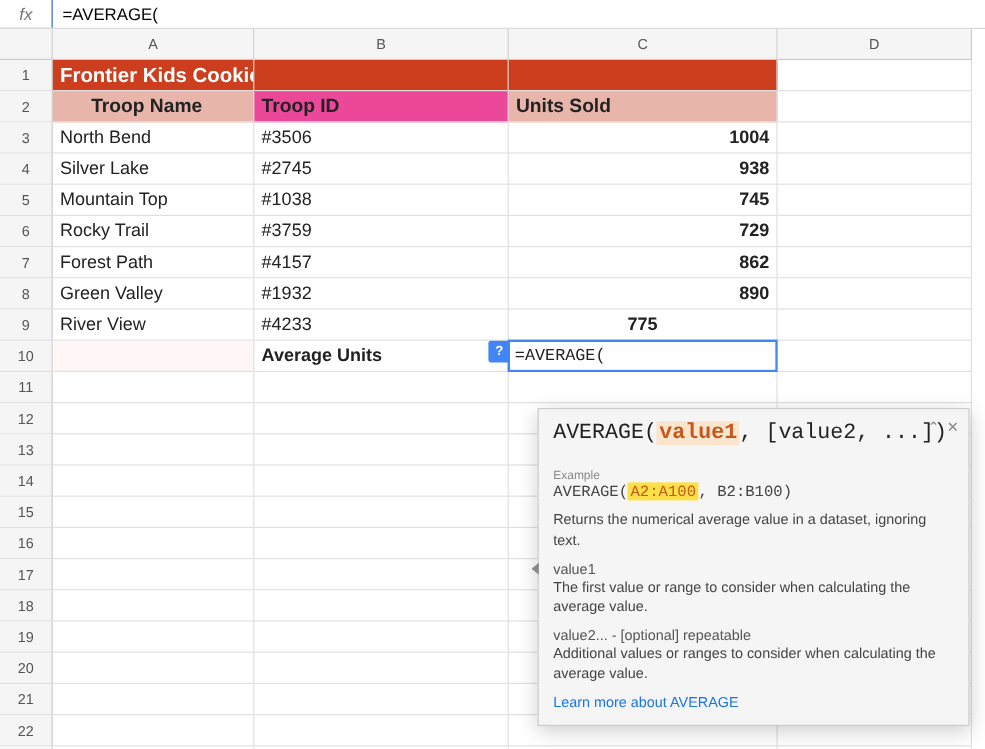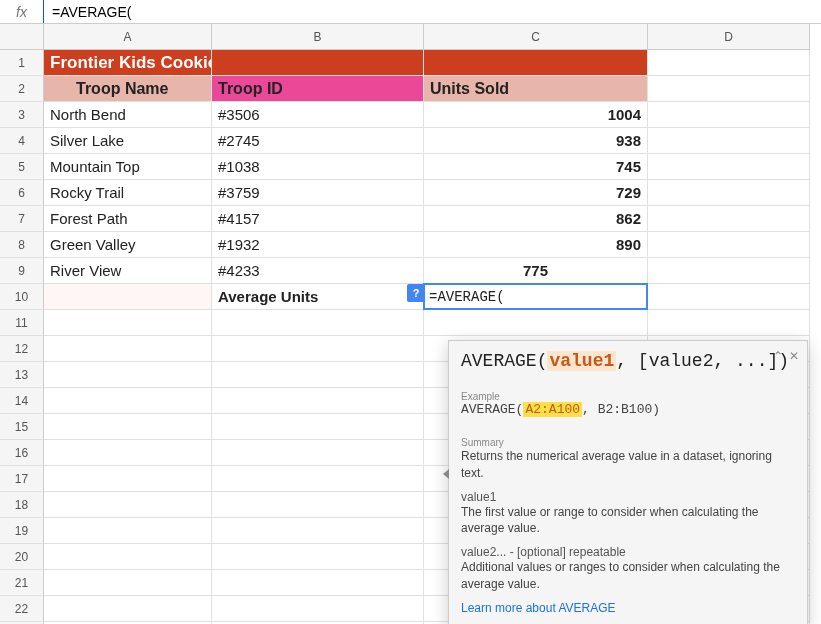--- a/index.html
+++ b/index.html
@@ -281,21 +281,20 @@
     <span>⌃</span>
     <span>✕</span>
   </div>
   <div class="sig">
     <span>AVERAGE</span><span>(</span><span class="p1">value1</span><span>, [value2, ...])</span>
   </div>
   <div class="label">Example</div>
   <div class="ex">
     <span>AVERAGE(</span><span class="hl">A2:A100</span><span>, B2:B100)</span>
   </div>
-  <div class="label">Summary</div>
   <div class="sec">Returns the numerical average value in a dataset, ignoring text.</div>
   <div class="arrow"></div>
   <div class="param-title">value1</div>
   <div class="sec">The first value or range to consider when calculating the average value.</div>
   <div class="param-title">value2... - [optional] repeatable</div>
   <div class="sec">Additional values or ranges to consider when calculating the average value.</div>
   <div class="link">Learn more about AVERAGE</div>
 </div>
 
 </body></html>

